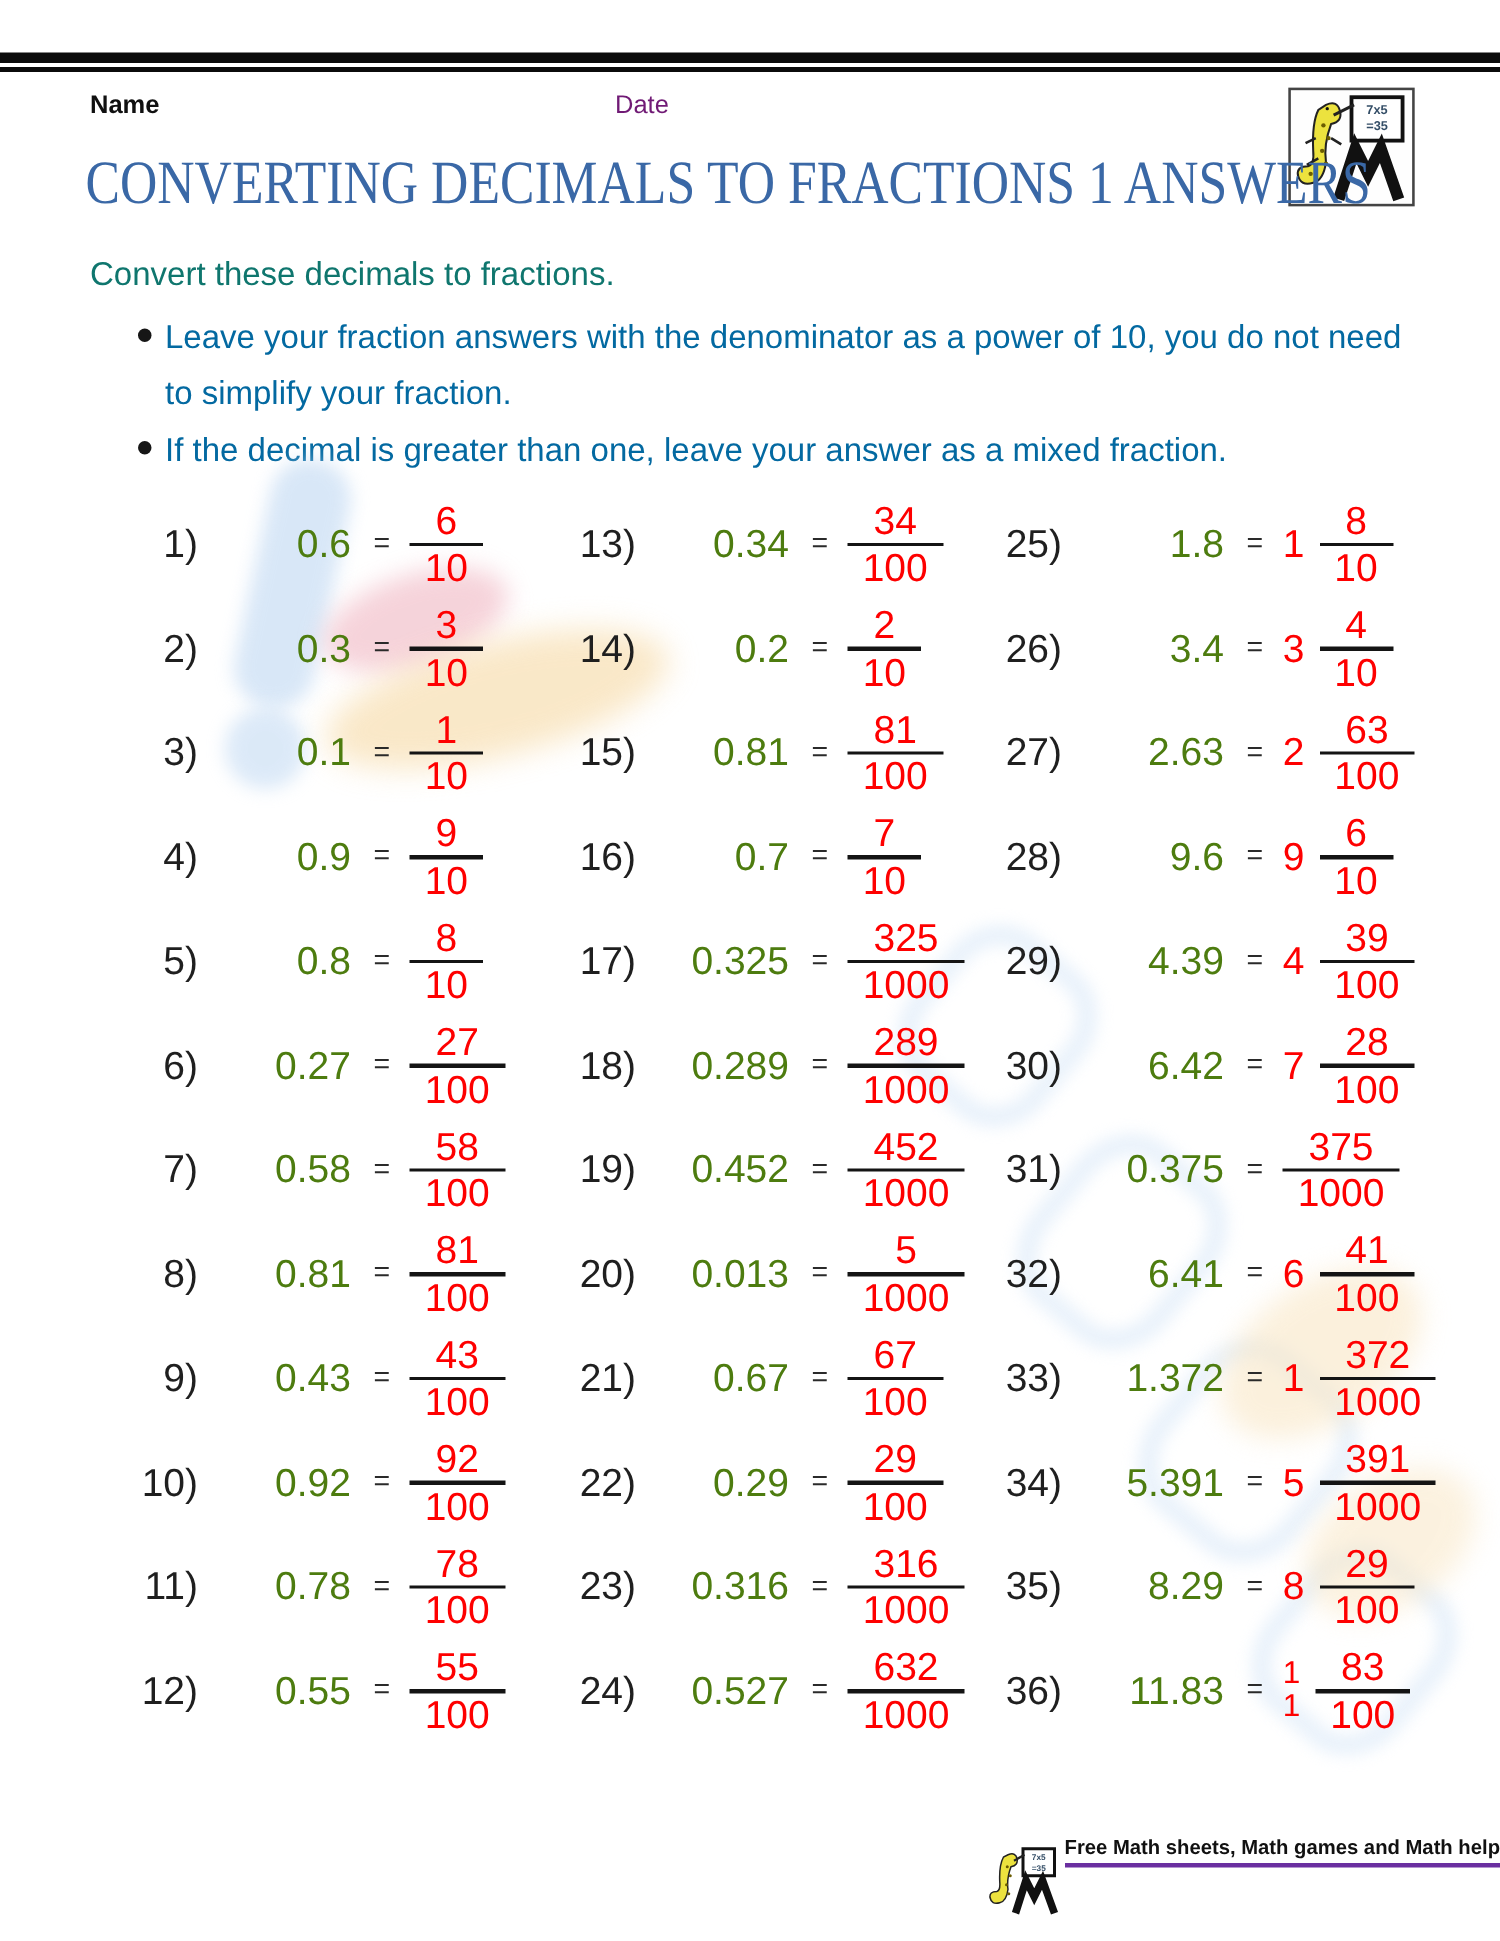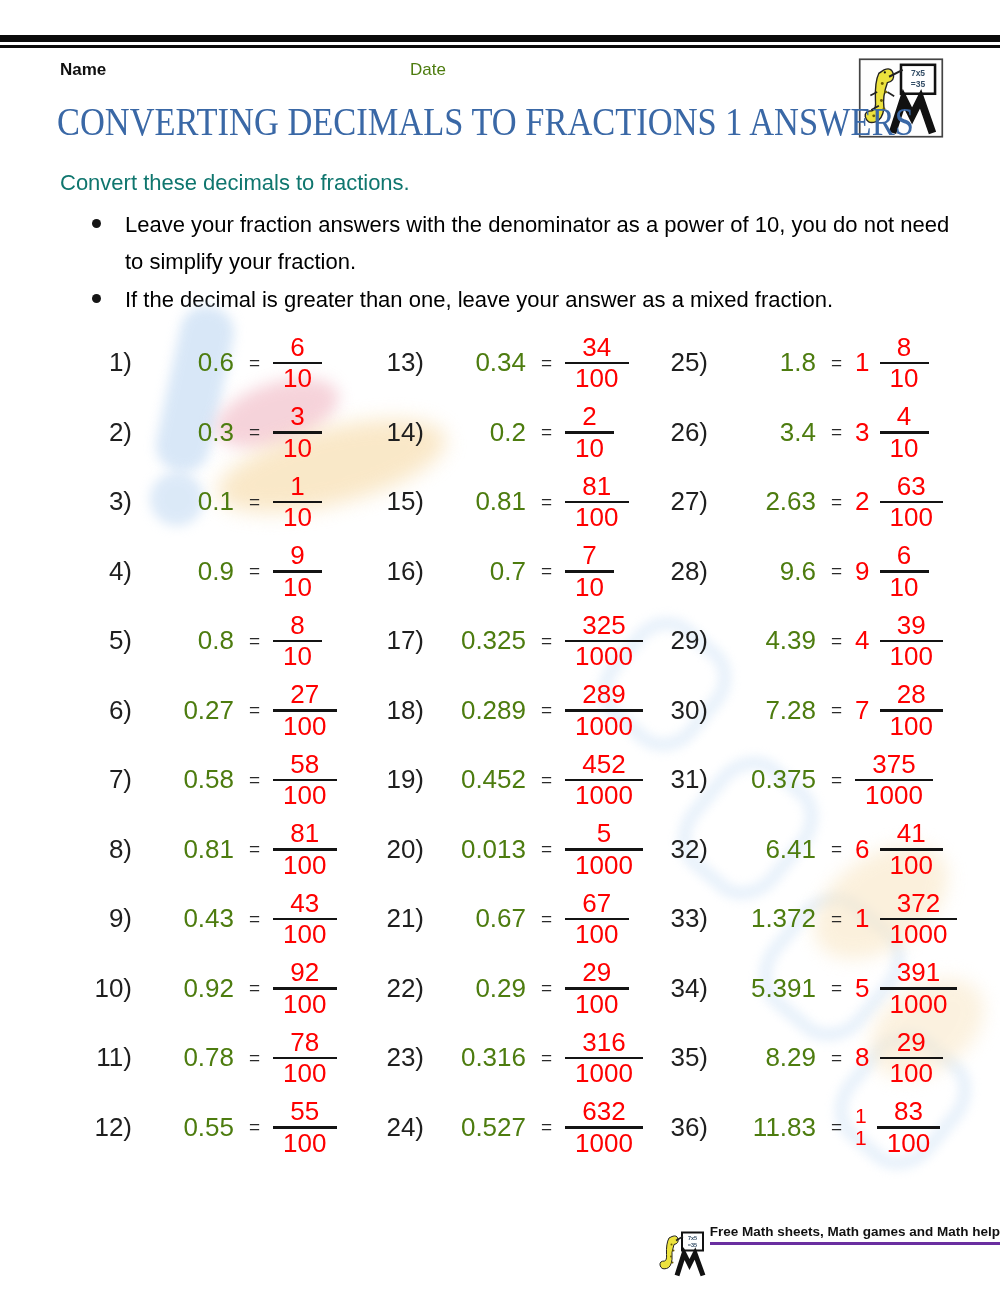--- a/index.html
+++ b/index.html
@@ -4,36 +4,36 @@
 <style>
   html,body{margin:0;padding:0;}
   body{
     width:1000px;height:1294px;position:relative;overflow:hidden;
     background:#ffffff;font-family:"Liberation Sans", sans-serif;color:#1c1c1c;
   }
   
   .topbar{position:absolute;left:0;top:35px;width:1000px;height:13px;
     background:linear-gradient(to bottom,#0b0b0b 0 53%,#ffffff 53% 76%,#0b0b0b 76% 100%);}
   .name-label{position:absolute;left:60px;top:60px;font-size:17px;color:#101010;font-weight:bold;}
-  .date-label{position:absolute;left:410px;top:60px;font-size:17px;color:#4d7c0f;}
+  .date-label{position:absolute;left:410px;top:60px;font-size:17px;color:#701a75;}
 
   
   .corner-logo{position:absolute;left:858px;top:58px;width:86px;height:80px;}
 
   .page-title{
     position:absolute;left:57px;top:97px;white-space:nowrap;
     font-family:"Liberation Serif", serif;font-size:41px;color:#3a68a6;
     transform:scaleX(.84);transform-origin:left top;letter-spacing:0px;
   }
 
   .intro{position:absolute;left:60px;top:170px;font-size:22px;color:#0f766e;}
   .bullet-dot{position:absolute;width:9px;height:9px;border-radius:50%;background:#161616;}
   .dot1{left:92px;top:219px;}
   .dot2{left:92px;top:294px;}
-  .bullet-text{position:absolute;left:125px;font-size:22px;line-height:37px;color:#000000;}
+  .bullet-text{position:absolute;left:110px;font-size:22px;line-height:37px;color:#0369a1;}
   .b1{top:206px;width:832px;}
   .b2{top:281px;width:860px;}
 
   
   .wm{position:absolute;pointer-events:none;}
   .wm-bluebar{left:168px;top:305px;width:54px;height:168px;background:#b9d4f1;border-radius:26px;transform:rotate(12deg);filter:blur(6px);opacity:.55;}
   .wm-bluedot{left:150px;top:472px;width:54px;height:54px;background:#b9d4f1;border-radius:50%;filter:blur(6px);opacity:.5;}
   .wm-pink{left:213px;top:383px;width:128px;height:60px;background:#f0b6c2;border-radius:50%;transform:rotate(-18deg);filter:blur(8px);opacity:.6;}
   .wm-yellow{left:214px;top:428px;width:235px;height:76px;background:#f7dcab;border-radius:50%;transform:rotate(-14deg);filter:blur(10px);opacity:.65;}
   .wm-ring{border:14px solid #cfe2f6;border-radius:34%;transform:rotate(40deg);filter:blur(5px);opacity:.45;background:transparent;}
@@ -471,21 +471,21 @@
         <div class="whole">4</div>
         <div class="frac">
           <div class="fnum">39</div>
           <div class="fbar"></div>
           <div class="fden">100</div>
         </div>
       </div>
     </div>
     <div class="cell col3">
       <div class="qnum">30)</div>
-      <div class="dec">7.28</div>
+      <div class="dec">6.42</div>
       <div class="eq">=</div>
       <div class="answer">
         <div class="whole">7</div>
         <div class="frac">
           <div class="fnum">28</div>
           <div class="fbar"></div>
           <div class="fden">100</div>
         </div>
       </div>
     </div>

